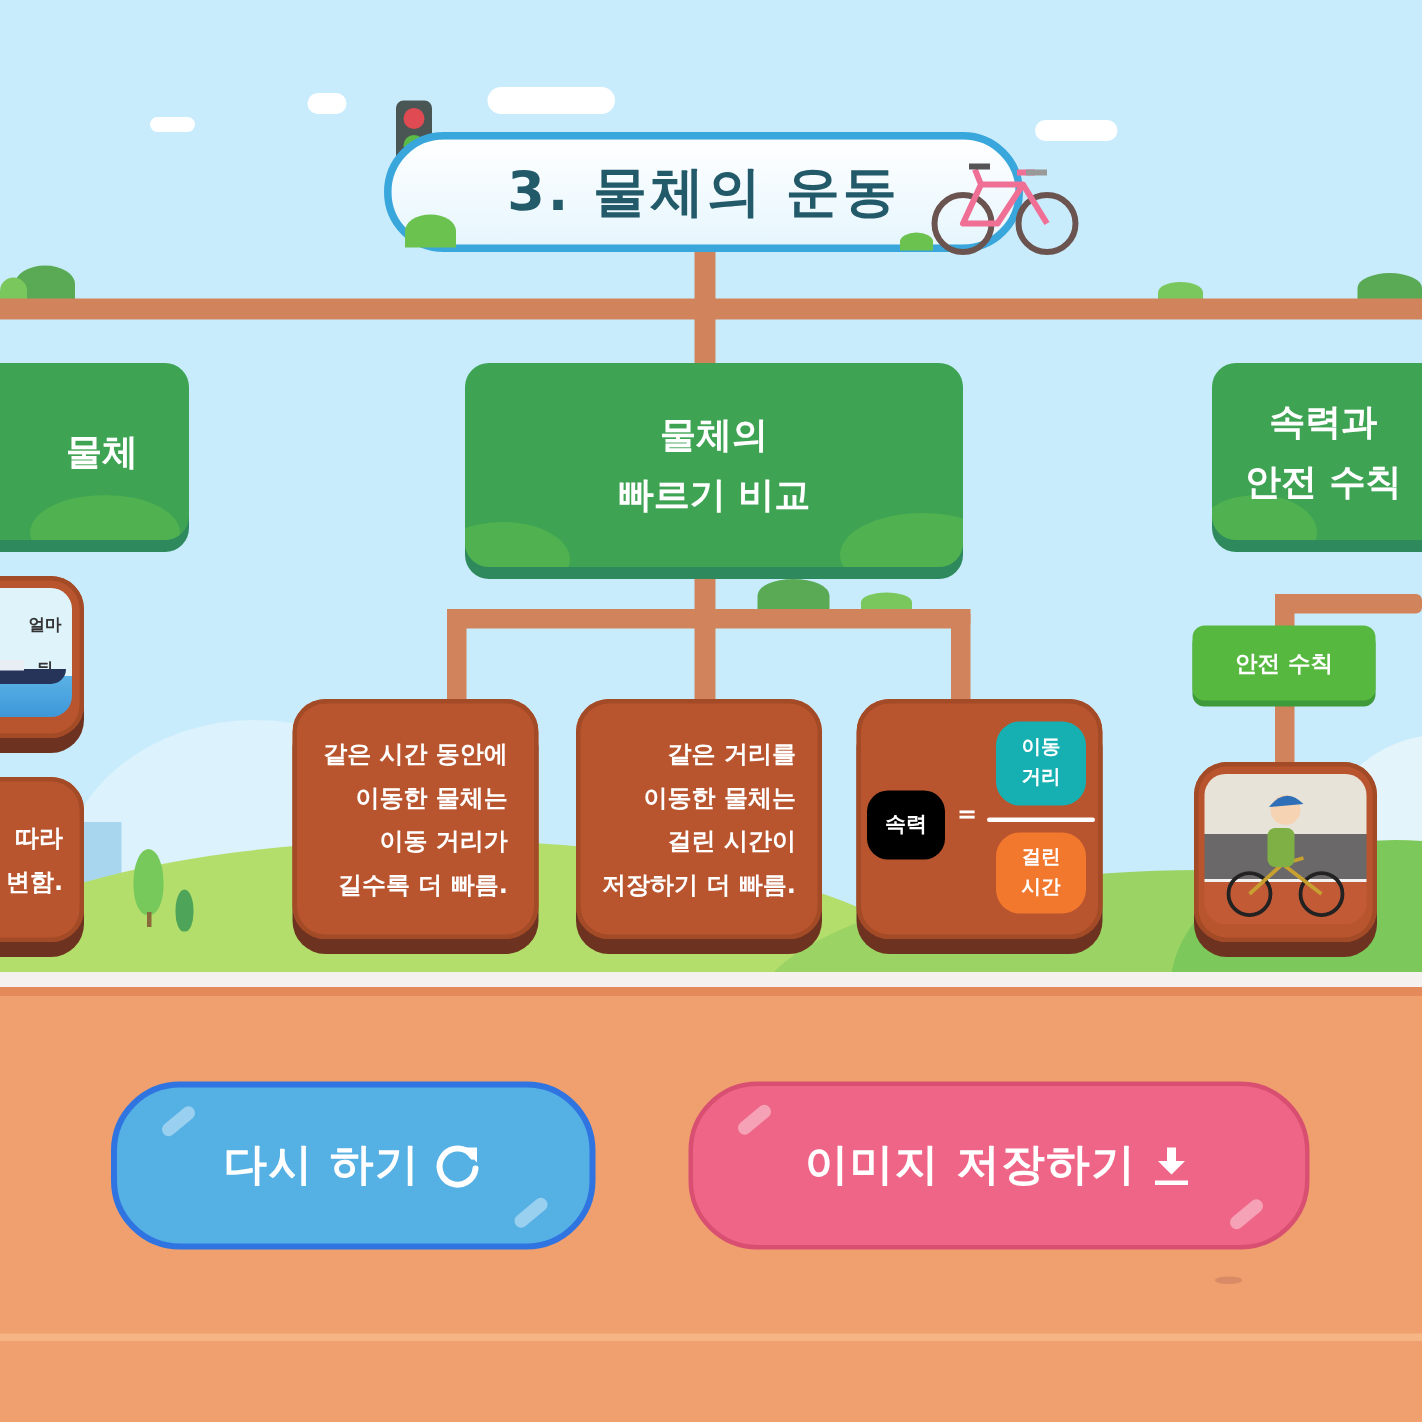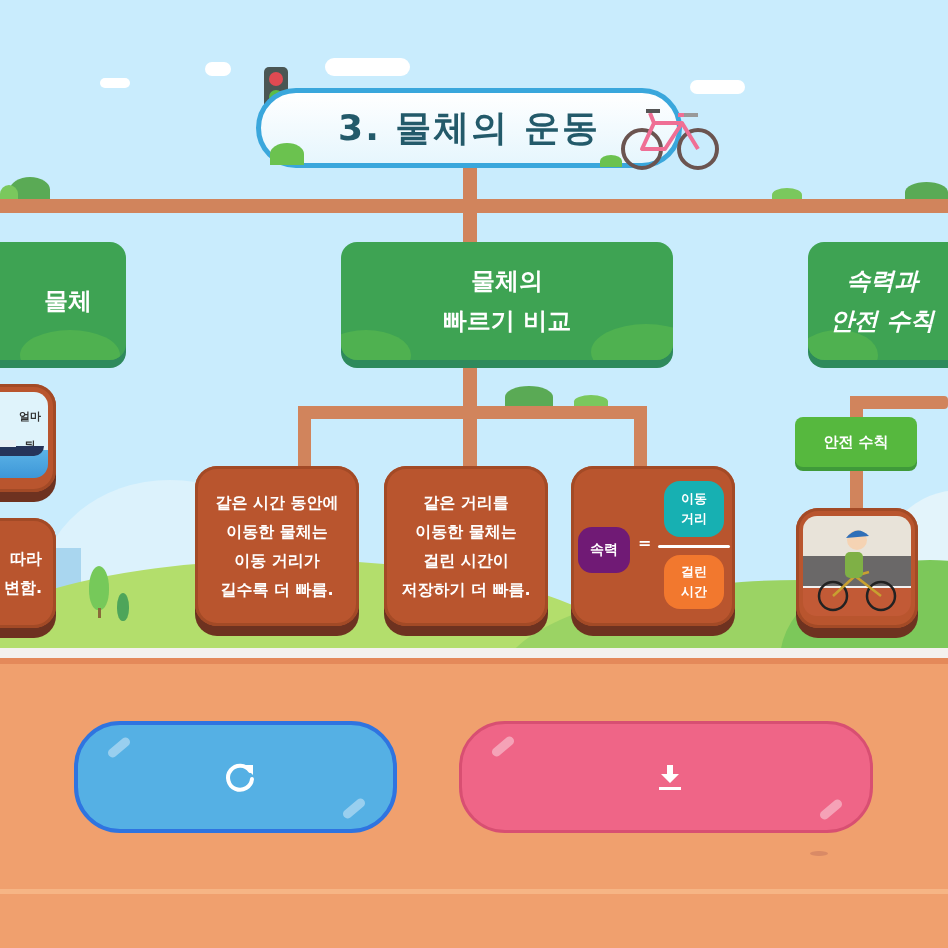--- a/index.html
+++ b/index.html
@@ -32,23 +32,23 @@
   .tl-pole { position: absolute; left: 274px; top: 109px; width: 4px; height: 42px; background: #4a5654; }
   .grass { position: absolute; background: #6bc24f; border-radius: 50% 50% 0 0; }
 
   .bike { position: absolute; left: 620px; top: 105px; width: 100px; height: 66px; }
 
   .green-card { position: absolute; background: #3ea353; border-radius: 16px; box-shadow: 0 8px 0 #2e8a5c; display: flex; align-items: center; justify-content: center; text-align: center; color: #fff; font-weight: bold; font-size: 24px; line-height: 40px; overflow: hidden; }
   .green-card .bush { position: absolute; bottom: -20px; border-radius: 50%; background: #4fb150; }
   .green-card span { position: relative; z-index: 2; white-space: pre-line; }
 
   .brown-card { position: absolute; background: #b9552e; border-radius: 22px; box-shadow: 0 10px 0 #6e3220, inset 0 0 0 3px #a34a26; display: flex; align-items: center; justify-content: center; text-align: center; color: #fff; font-weight: bold; font-size: 16px; line-height: 29px; }
-  .brown-card span.txt { white-space: pre-line; }
-
-  .formula-speed { position: absolute; left: 578px; top: 527px; width: 52px; height: 46px; background: #701a75; border-radius: 14px; color: #fff; font-weight: bold; font-size: 14px; display: flex; align-items: center; justify-content: center; }
+  .brown-card span.txt { white-space: pre-line; text-align: right; }
+
+  .formula-speed { position: absolute; left: 578px; top: 527px; width: 52px; height: 46px; background: #000000; border-radius: 14px; color: #fff; font-weight: bold; font-size: 14px; display: flex; align-items: center; justify-content: center; }
   .formula-eq { position: absolute; left: 638px; top: 533px; color: #fff; font-weight: bold; font-size: 16px; }
   .formula-line { position: absolute; left: 658px; top: 545px; width: 72px; height: 3px; background: #fff; border-radius: 2px; }
   .formula-num { position: absolute; left: 664px; top: 481px; width: 60px; height: 56px; background: #17b0b2; border-radius: 16px; color: #fff; font-weight: bold; font-size: 13px; line-height: 20px; display: flex; align-items: center; justify-content: center; text-align: center; white-space: pre-line; }
   .formula-den { position: absolute; left: 664px; top: 555px; width: 60px; height: 54px; background: #f2782e; border-radius: 16px; color: #fff; font-weight: bold; font-size: 13px; line-height: 20px; display: flex; align-items: center; justify-content: center; text-align: center; white-space: pre-line; }
 
   .small-green { position: absolute; left: 795px; top: 417px; width: 122px; height: 50px; background: #56b83e; border-radius: 8px; box-shadow: 0 4px 0 #3f9a3a; color: #fff; font-weight: bold; font-size: 15px; display: flex; align-items: center; justify-content: center; }
 
   .img-card-inner { position: absolute; border-radius: 14px; overflow: hidden; }
 
   .btn { position: absolute; border-radius: 46px; display: flex; align-items: center; justify-content: center; color: #fff; font-weight: bold; font-size: 29px; letter-spacing: 1px; cursor: pointer; }
@@ -107,29 +107,29 @@
   <circle cx="78" cy="44" r="19" fill="none" stroke="#6b5450" stroke-width="4"></circle>
   <path d="M22 44 L45 44 L62 18 L34 18 Z M62 18 L78 44 M30 8 L34 18 M58 10 L70 10" fill="none" stroke="#ef6f95" stroke-width="4" stroke-linejoin="round"></path>
   <rect x="26" y="4" width="14" height="4" fill="#555"></rect>
   <rect x="64" y="8" width="14" height="4" fill="#999"></rect>
 </svg>
 
 <div class="green-card" style="left:-20px;top:242px;width:146px;height:118px;">
   <div class="bush" style="left:40px;width:100px;height:50px;"></div>
   <span style="margin-left:30px;">물체</span>
 </div>
-<div class="green-card" style="left:310px;top:242px;width:332px;height:118px;margin-left:31px;">
+<div class="green-card" style="left:310px;top:242px;width:332px;height:136px;">
   <div class="bush" style="left:-20px;width:90px;height:50px;"></div>
   <div class="bush" style="left:250px;width:110px;height:56px;"></div>
   <span>물체의
 빠르기 비교</span>
 </div>
 <div class="green-card" style="left:808px;top:242px;width:200px;height:118px;justify-content:flex-start;padding-left:22px;">
   <div class="bush" style="left:-10px;width:80px;height:50px;"></div>
-  <span style="text-align:center;font-style:italic;">속력과
+  <span style="text-align:center;">속력과
 안전 수칙</span>
 </div>
 
 <div class="brown-card" style="left:-30px;top:384px;width:86px;height:108px;">
   <div class="img-card-inner" style="left:8px;top:8px;width:70px;height:86px;background:linear-gradient(#dff3fb 0%,#dff3fb 68%,#5bb2e6 68%,#3d97d8 100%);">
     <span style="position:absolute;left:34px;top:10px;font-size:11px;color:#333;font-weight:bold;">얼마 뒤</span>
     <div style="position:absolute;left:0;top:54px;width:66px;height:10px;background:#26345a;border-radius:0 0 10px 0;"></div>
     <div style="position:absolute;left:20px;top:48px;width:18px;height:7px;background:#e8eef4;"></div>
   </div>
 </div>
@@ -175,29 +175,31 @@
 
 <div class="road-stripe"></div>
 <div class="ground"></div>
 <div class="ground-top"></div>
 <div class="ground-line"></div>
 <div class="pebble"></div>
 
 <div class="btn btn-retry">
   <div class="shine" style="left:28px;top:18px;"></div>
   <div class="shine" style="right:26px;bottom:16px;"></div>
+  <span>다시 하기</span>
   <span class="btn-icon">
     <svg width="34" height="34" viewBox="0 0 34 34">
         <path d="M27 11 A12 12 0 1 0 29 19" fill="none" stroke="#fff" stroke-width="4" stroke-linecap="round"></path>
         <path d="M20 5 L30 5 L30 15 Z" fill="#fff"></path>
       </svg>
   </span>
 </div>
 <div class="btn btn-save">
   <div class="shine" style="left:28px;top:18px;"></div>
   <div class="shine" style="right:26px;bottom:16px;"></div>
+  <span>이미지 저장하기</span>
   <span class="btn-icon">
     <svg width="30" height="30" viewBox="0 0 30 30">
         <path d="M12 3 L18 3 L18 12 L24 12 L15 21 L6 12 L12 12 Z" fill="#fff"></path>
         <rect x="4" y="25" width="22" height="3" fill="#fff"></rect>
       </svg>
   </span>
 </div>
 
 </body></html>

